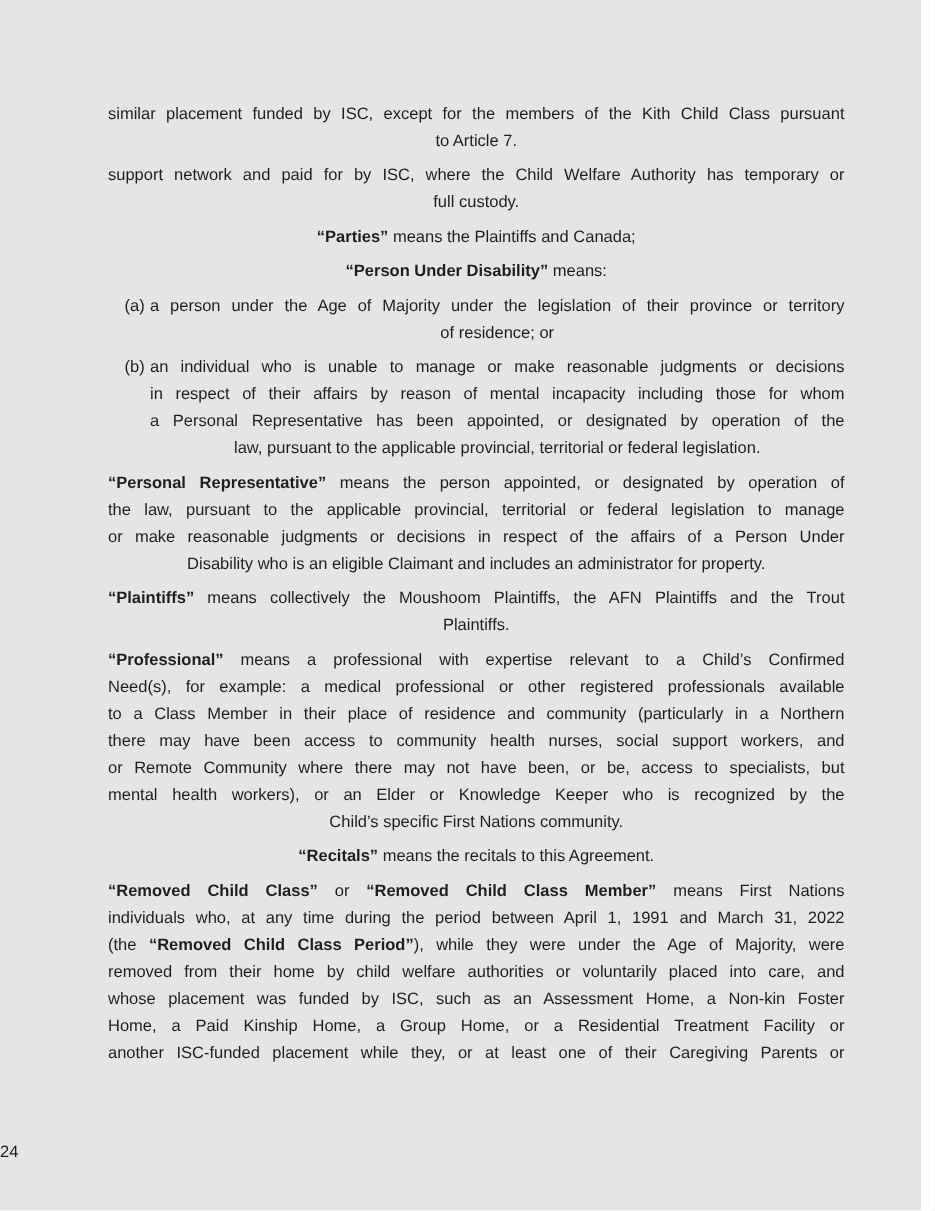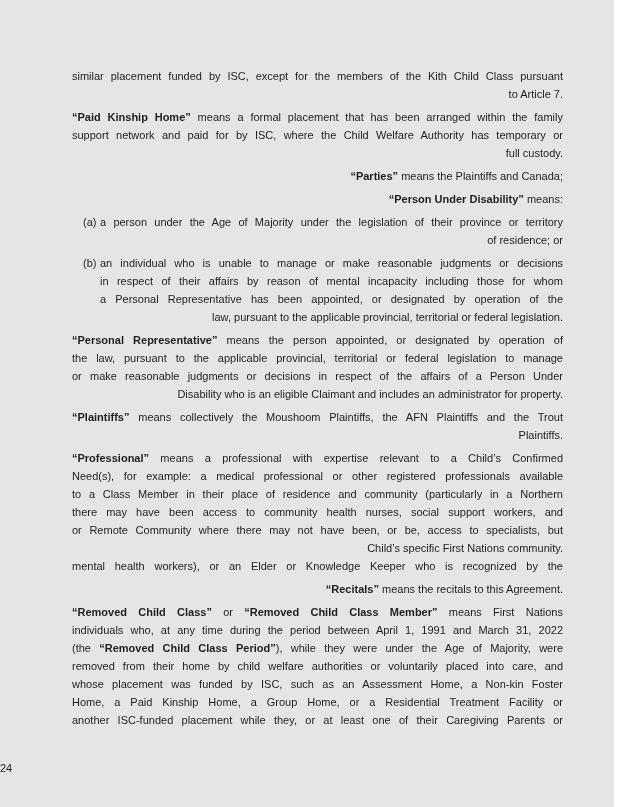--- a/index.html
+++ b/index.html
@@ -31,21 +31,21 @@
   .para.list {
     position: relative;
     padding-left: 28px;
   }
   .marker {
     position: absolute;
     left: 11px;
     top: 0;
   }
   .tline {
-    text-align: right;
+    text-align: center;
   }
   .tline.just {
     text-align: justify;
     text-align-last: justify;
     text-justify: inter-word;
   }
   .bold {
     font-weight: bold;
   }
   .footer {
@@ -61,21 +61,20 @@
 </head>
 <body>
 
 <div class="sheet">
   <div class="doc-body">
       <div class="para">
         <div class="tline just"><span>similar placement funded by ISC, except for the members of the Kith Child Class pursuant</span></div>
         <div class="tline"><span>to Article 7.</span></div>
       </div>
       <div class="para">
-        <div class="tline just"><span class="bold">“Paid Kinship Home”</span><span> means a formal placement that has been arranged within the family</span></div>
         <div class="tline just"><span>support network and paid for by ISC, where the Child Welfare Authority has temporary or</span></div>
         <div class="tline"><span>full custody.</span></div>
       </div>
       <div class="para">
         <div class="tline"><span class="bold">“Parties”</span><span> means the Plaintiffs and Canada;</span></div>
       </div>
       <div class="para">
         <div class="tline"><span class="bold">“Person Under Disability”</span><span> means:</span></div>
       </div>
       <div class="para list">
@@ -99,22 +98,22 @@
       <div class="para">
         <div class="tline just"><span class="bold">“Plaintiffs”</span><span> means collectively the Moushoom Plaintiffs, the AFN Plaintiffs and the Trout</span></div>
         <div class="tline"><span>Plaintiffs.</span></div>
       </div>
       <div class="para">
         <div class="tline just"><span class="bold">“Professional”</span><span> means a professional with expertise relevant to a Child’s Confirmed</span></div>
         <div class="tline just"><span>Need(s), for example: a medical professional or other registered professionals available</span></div>
         <div class="tline just"><span>to a Class Member in their place of residence and community (particularly in a Northern</span></div>
         <div class="tline just"><span>there may have been access to community health nurses, social support workers, and</span></div>
         <div class="tline just"><span>or Remote Community where there may not have been, or be, access to specialists, but</span></div>
+        <div class="tline just"><span>mental health workers), or an Elder or Knowledge Keeper who is recognized by the</span></div>
         <div class="tline"><span>Child’s specific First Nations community.</span></div>
-        <div class="tline just"><span>mental health workers), or an Elder or Knowledge Keeper who is recognized by the</span></div>
       </div>
       <div class="para">
         <div class="tline"><span class="bold">“Recitals”</span><span> means the recitals to this Agreement.</span></div>
       </div>
       <div class="para">
         <div class="tline just"><span class="bold">“Removed Child Class”</span><span> or </span><span class="bold">“Removed Child Class Member”</span><span> means First Nations</span></div>
         <div class="tline just"><span>individuals who, at any time during the period between April 1, 1991 and March 31, 2022</span></div>
         <div class="tline just"><span>(the </span><span class="bold">“Removed Child Class Period”</span><span>), while they were under the Age of Majority, were</span></div>
         <div class="tline just"><span>removed from their home by child welfare authorities or voluntarily placed into care, and</span></div>
         <div class="tline just"><span>whose placement was funded by ISC, such as an Assessment Home, a Non-kin Foster</span></div>

